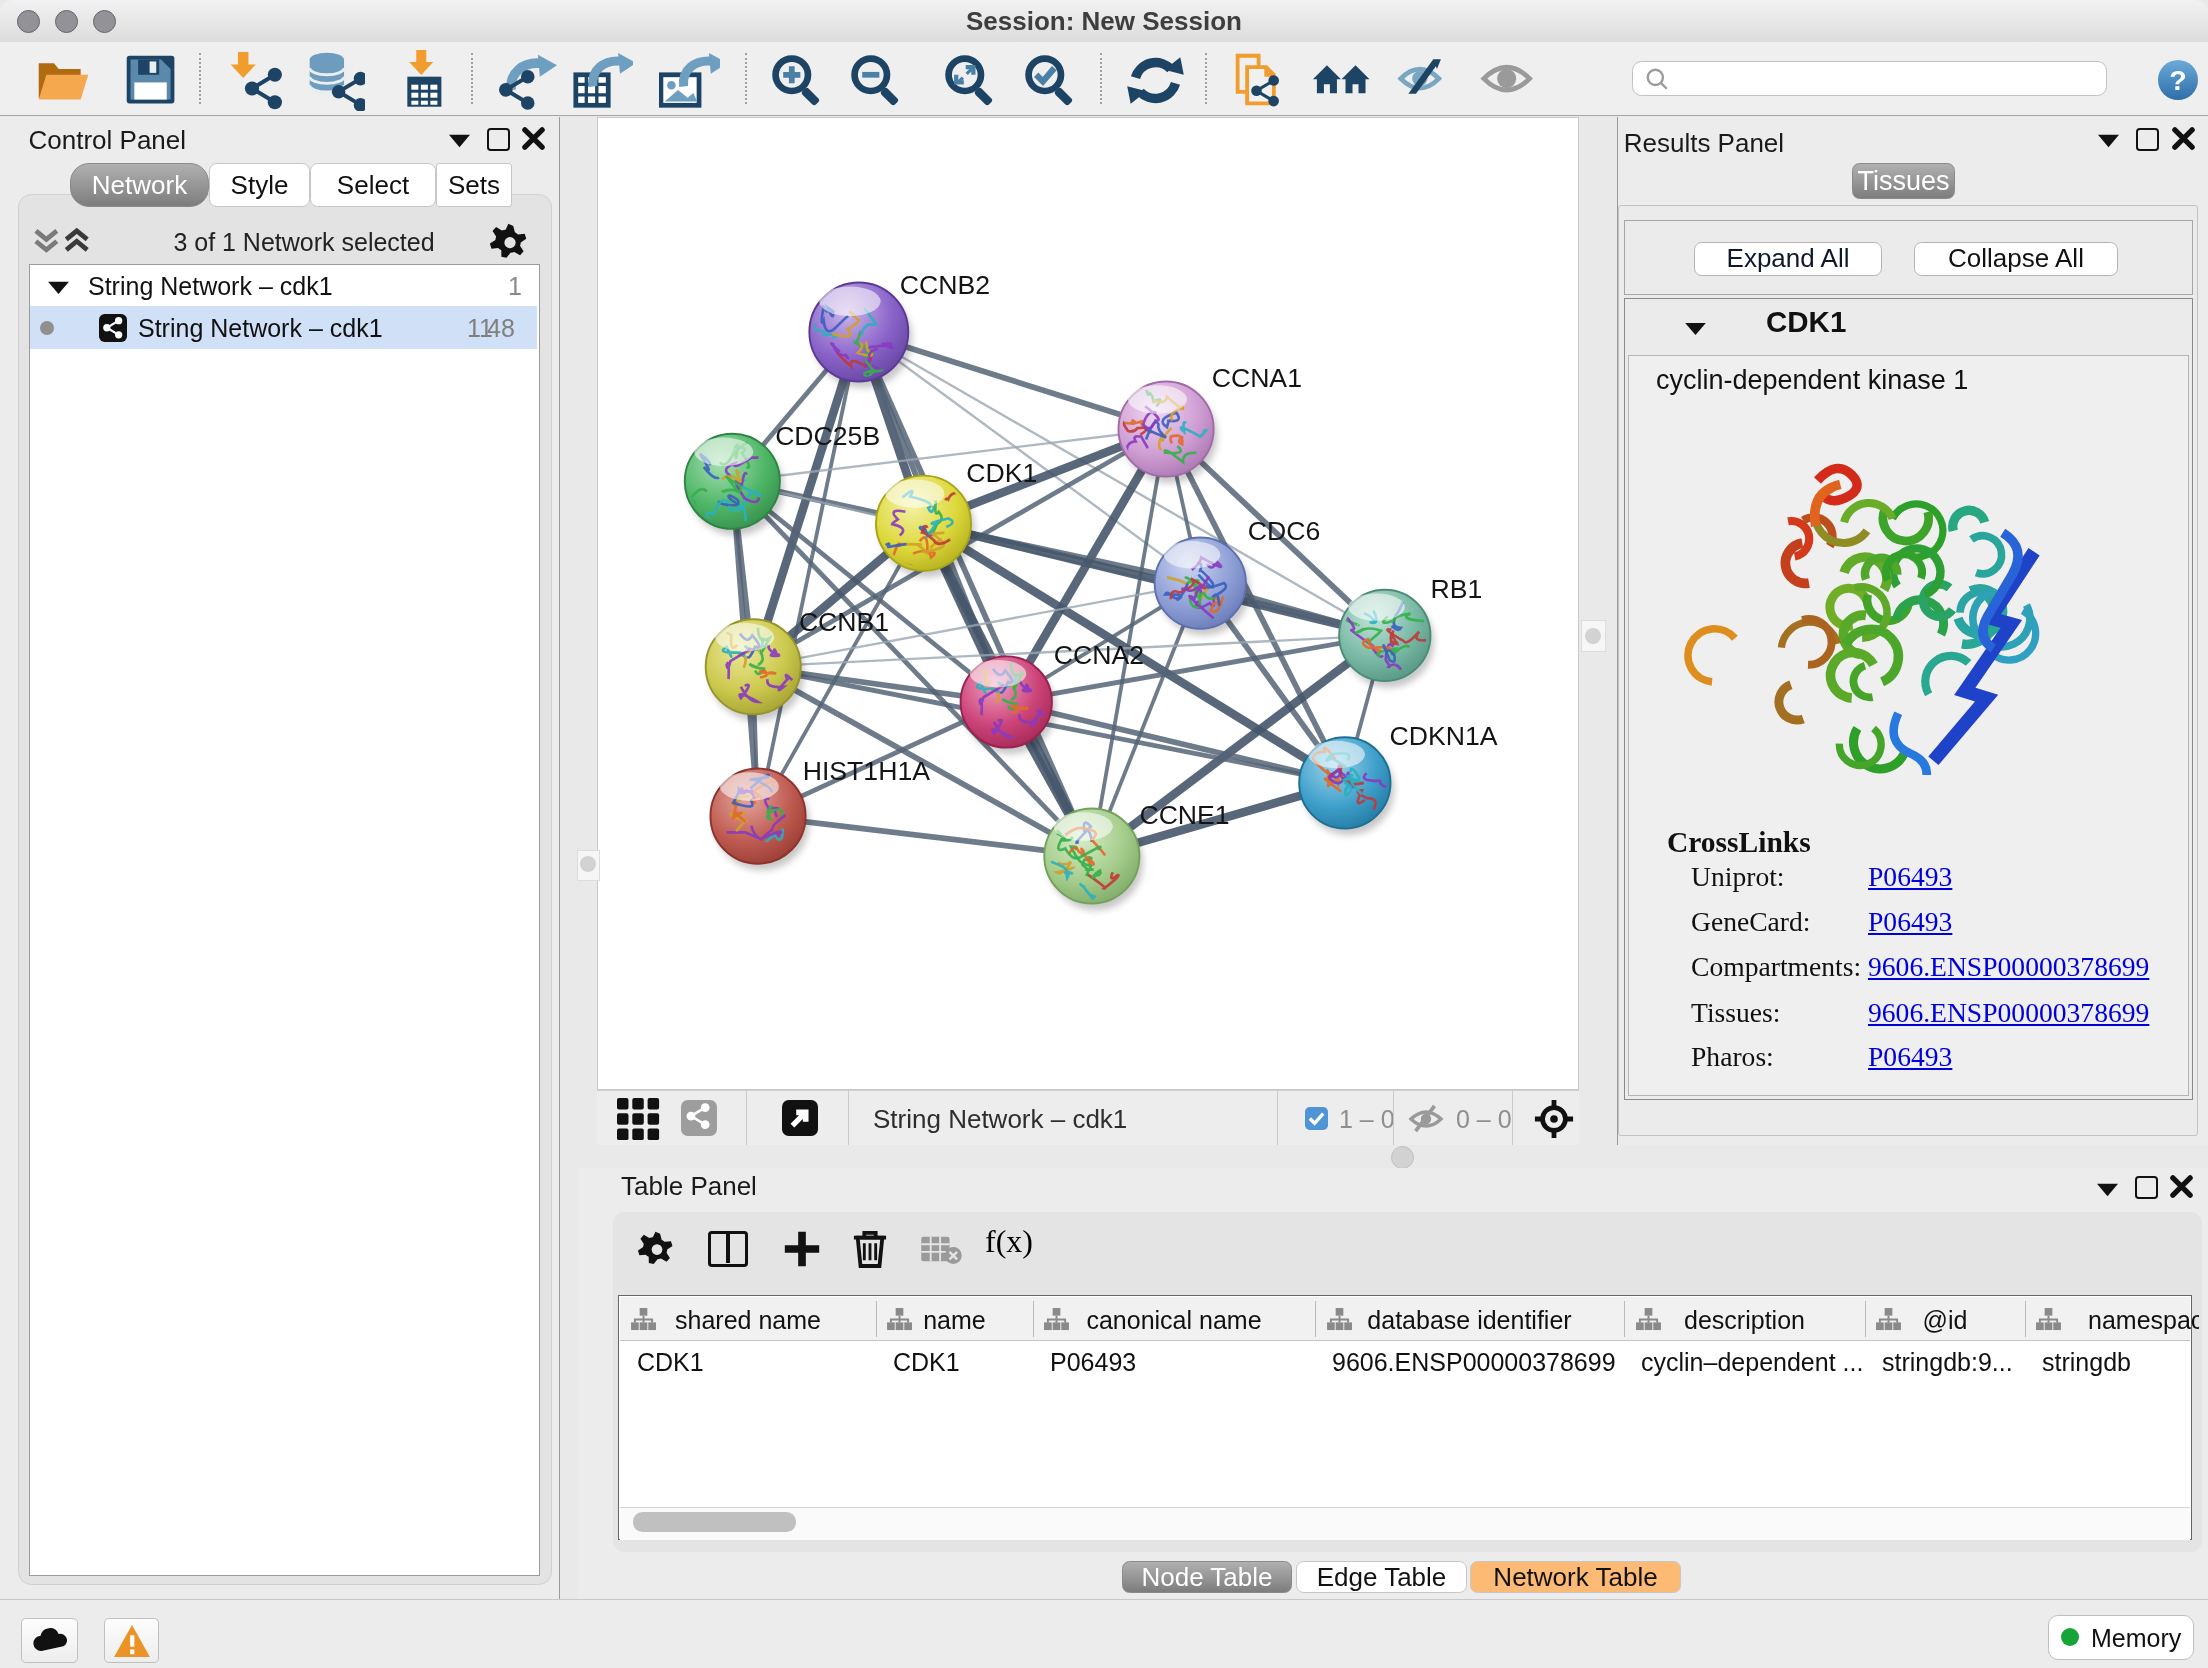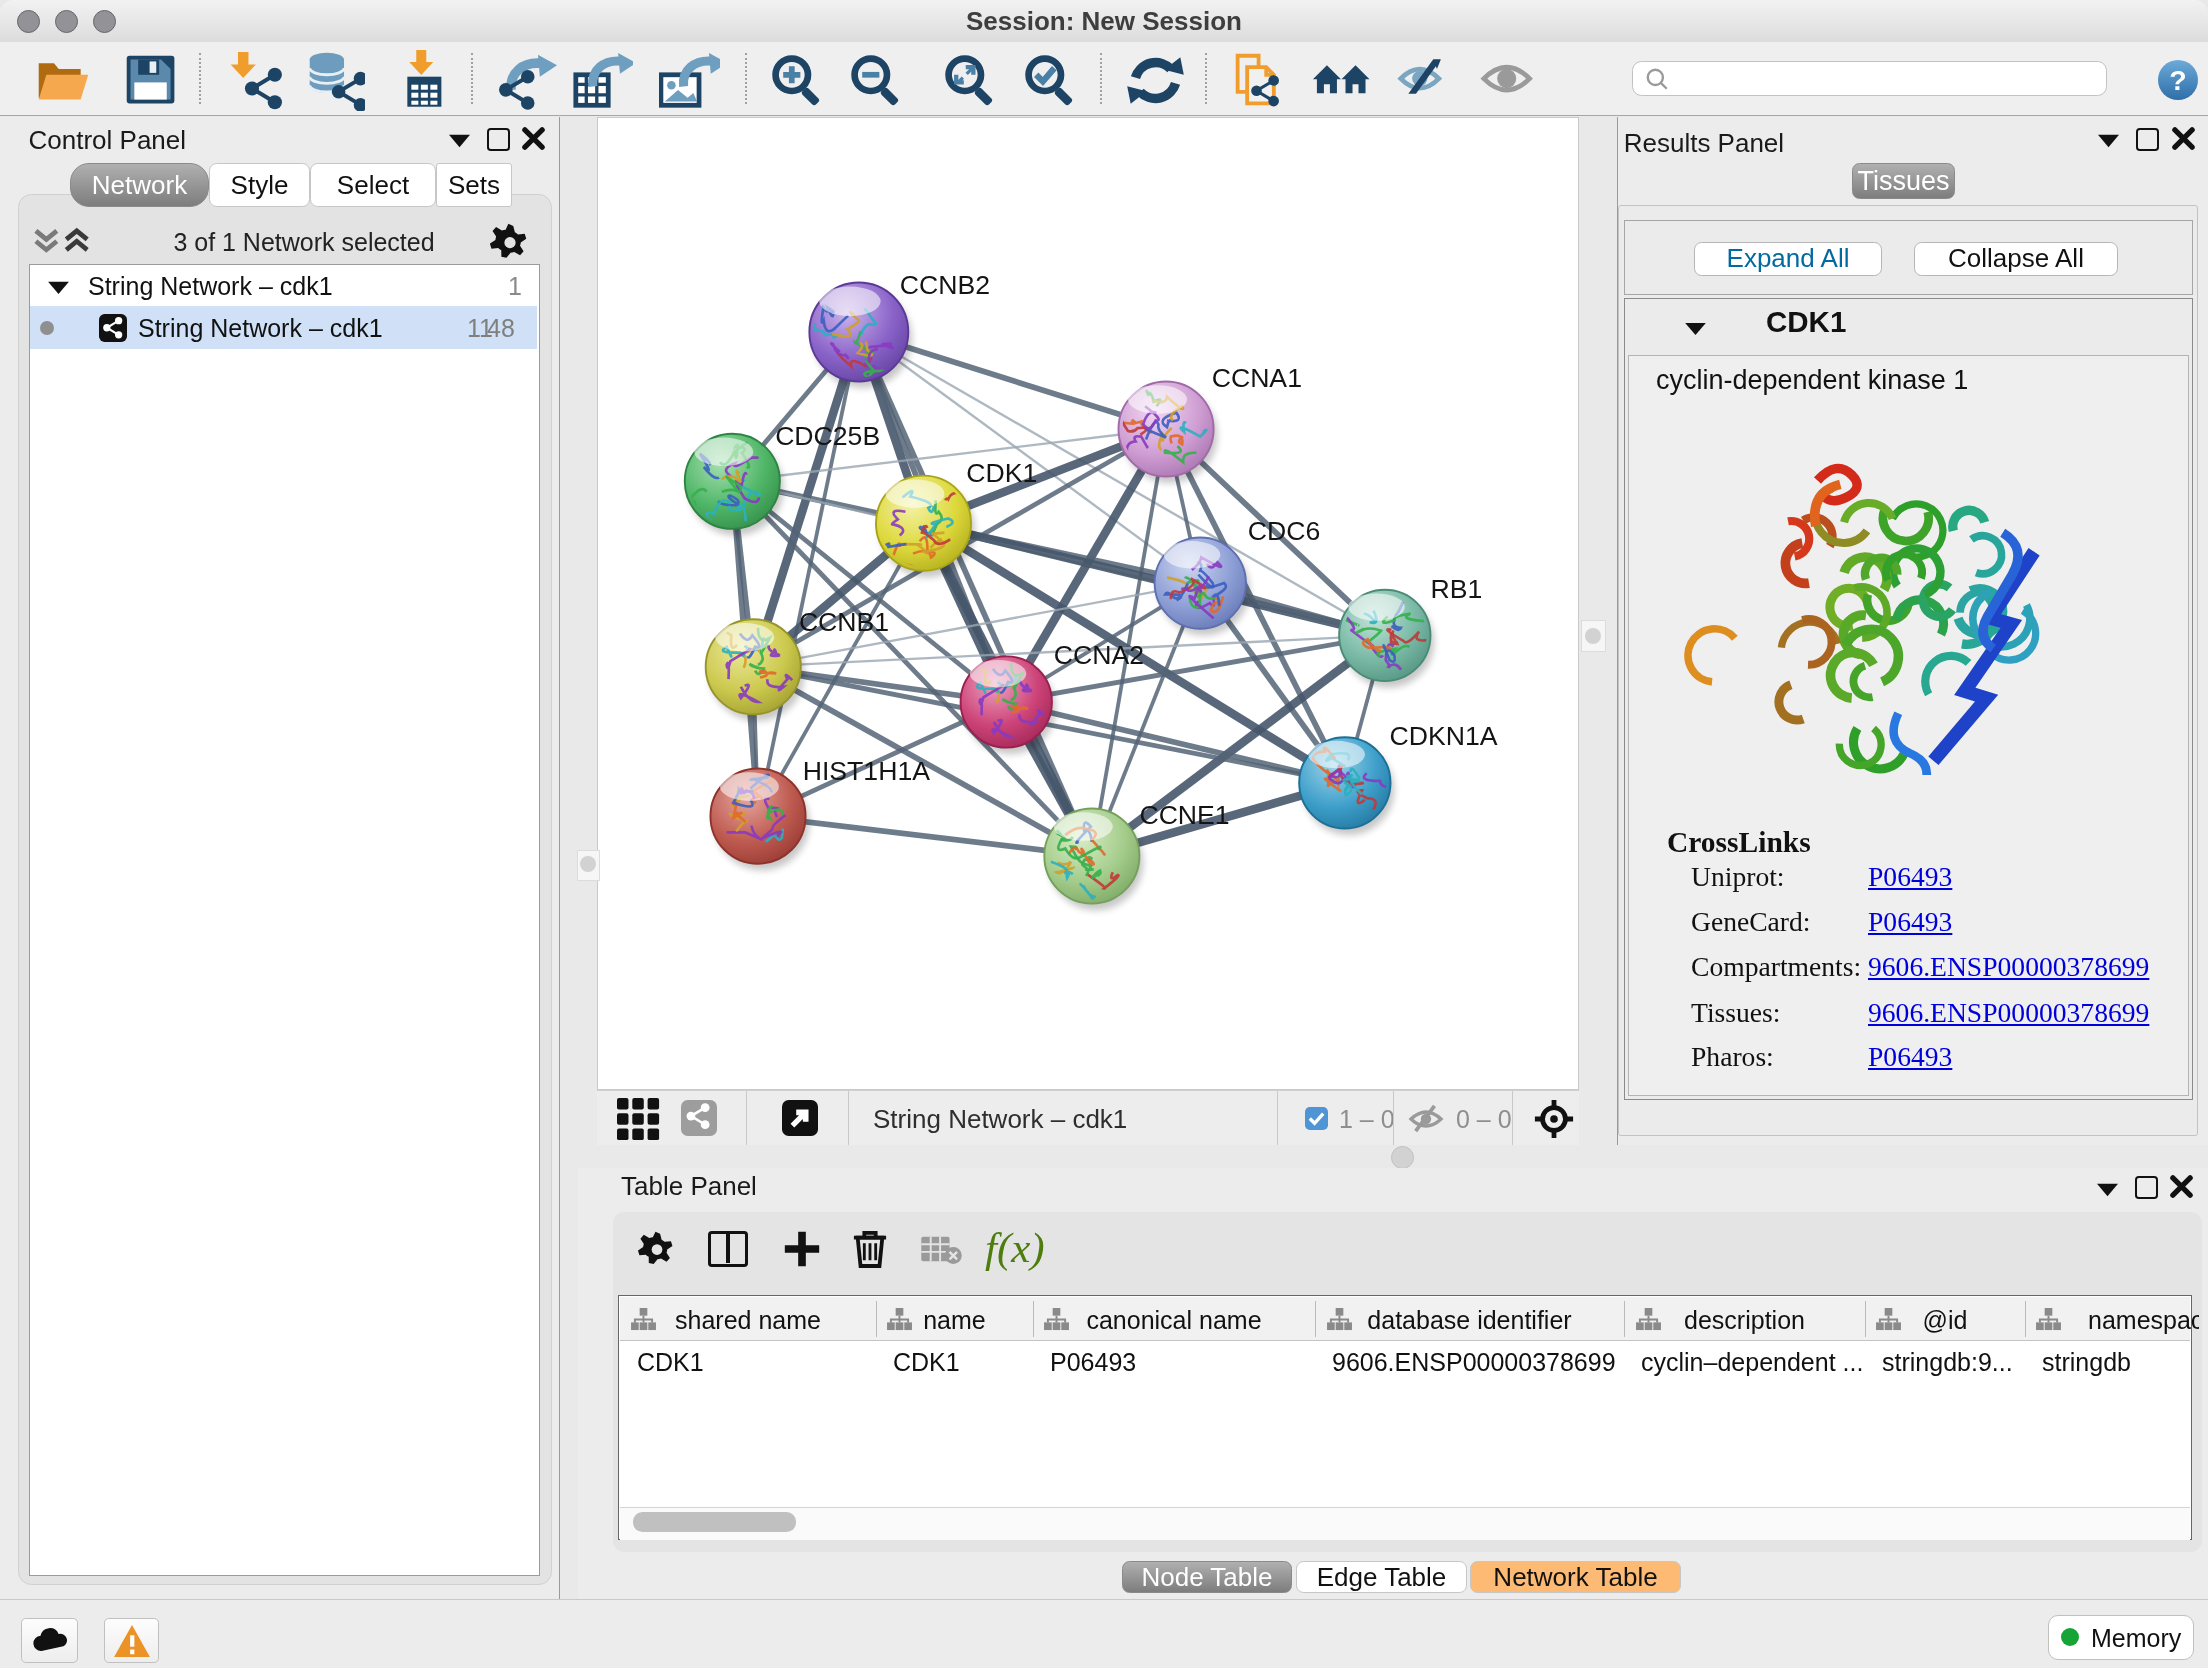--- a/index.html
+++ b/index.html
@@ -646,21 +646,21 @@
       <svg width="25" height="21" viewBox="0 0 26 22" style="position:absolute;left:478px;top:13.3px">
         <path d="M2 5 L24 5 L13 18 Z" fill="#111"></path>
       </svg>
 <div style="position:absolute;left:518px;top:10.5px;width:19px;height:19px;border:2.9px solid #111;border-radius:3.8px"></div>
 <svg width="23" height="23" viewBox="0 0 24 24" style="position:absolute;left:554px;top:9.5px">
         <path d="M3 3 L21 21 M21 3 L3 21" stroke="#111" stroke-width="5.5" stroke-linecap="round"></path>
       </svg>
       <div style="position:absolute;left:234px;top:46px;width:103px;height:36px;background:linear-gradient(#b0b0b0,#7d7d7d);color:#fff;border:1px solid #8a8a8a;border-radius:7.6px;box-sizing:border-box;text-align:center;font-size:27px;line-height:34px;z-index:3">Tissues</div>
       <div style="position:absolute;left:0px;top:88px;width:580px;height:931px;background:#ebebeb;border:1.9px solid #c2c2c2;border-radius:2.9px;box-sizing:border-box"></div>
       <div style="position:absolute;left:5.7px;top:103px;width:569px;height:75px;border:1.9px solid #a6a6a6;box-sizing:border-box"></div>
-      <div style="position:absolute;left:76px;top:125px;width:186px;height:32px;background:#fff;border:1px solid #b5b5b5;border-radius:7.6px;text-align:center;font-size:26px;line-height:30px;color:#0369a1">Expand All</div>
+      <div style="position:absolute;left:76px;top:125px;width:186px;height:32px;background:#fff;border:1px solid #b5b5b5;border-radius:7.6px;text-align:center;font-size:26px;line-height:30px;color:#0f172a">Expand All</div>
       <div style="position:absolute;left:296px;top:125px;width:202px;height:32px;background:#fff;border:1px solid #b5b5b5;border-radius:7.6px;text-align:center;font-size:26px;line-height:30px;color:#111">Collapse All</div>
       <div style="position:absolute;left:5.7px;top:181px;width:569px;height:802px;border:1.9px solid #8a8a8a;box-sizing:border-box"></div>
       <svg width="23" height="15" viewBox="0 0 24 16" style="position:absolute;left:66px;top:204px">
         <path d="M1 2 L23 2 L12 15 Z" fill="#111"></path>
       </svg>
       <div style="position:absolute;left:148px;top:188px;font-size:29.5px;font-weight:bold;color:#111">CDK1</div>
       <div style="position:absolute;left:9.5px;top:238px;width:561px;height:741px;background:#efefef;border:1px solid #b4b4b4;box-sizing:border-box"></div>
       <div style="position:absolute;left:38px;top:248px;font-size:27px;color:#111">cyclin-dependent kinase 1</div>
       <svg width="380" height="323" viewBox="0 0 400 340" style="position:absolute;left:57px;top:335px">
         <path d="M187 183 A20 20 0 1 1 202 157" fill="none" stroke="#70ae28" stroke-width="9.5"></path>
@@ -751,21 +751,21 @@
       <svg width="42" height="32" viewBox="0 0 44 34" style="position:absolute;left:343px;top:65px">
 <g fill="#9a9a9a">
           <rect x="0" y="4" width="30" height="26" rx="2"></rect>
         </g>
 <g stroke="#e4e4e4" stroke-width="2">
           <path d="M0 12 h30 M0 20 h30 M10 4 v26 M20 4 v26"></path>
         </g>
 <circle cx="34" cy="24" r="9" fill="#9a9a9a"></circle>
         <path d="M30 20 l8 8 M38 20 l-8 8" stroke="#e4e4e4" stroke-width="2.5"></path>
       </svg>
-      <div style="position:absolute;left:407px;top:55px;font-size:43px;color:#4d7c0f;font-family:'Liberation Serif',serif;font-style:italic">f(x)</div>
+      <div style="position:absolute;left:407px;top:55px;font-size:32px;color:#000000;font-family:'Liberation Serif',serif;">f(x)</div>
       <div style="position:absolute;left:40px;top:127px;width:1574px;height:245px;background:#fff;border:1.9px solid #666;box-sizing:border-box"></div>
       <div style="position:absolute;left:42px;top:129px;width:1570px;height:44px;background:#f1f1f1;border-bottom:1.9px solid #c4c4c4;box-sizing:border-box"></div>
       <svg width="25" height="23" viewBox="0 0 26 24" style="position:absolute;left:53px;top:140px">
 <g fill="#8a8a8a">
           <rect x="9" y="0" width="8" height="8"></rect>
           <rect x="0" y="15" width="8" height="8"></rect>
           <rect x="9" y="15" width="8" height="8"></rect>
           <rect x="18" y="15" width="8" height="8"></rect>
         </g>
 <path d="M13 8 v4 M4 15 v-3 h18 v3 M13 12 v3" stroke="#8a8a8a" stroke-width="2" fill="none"></path>

